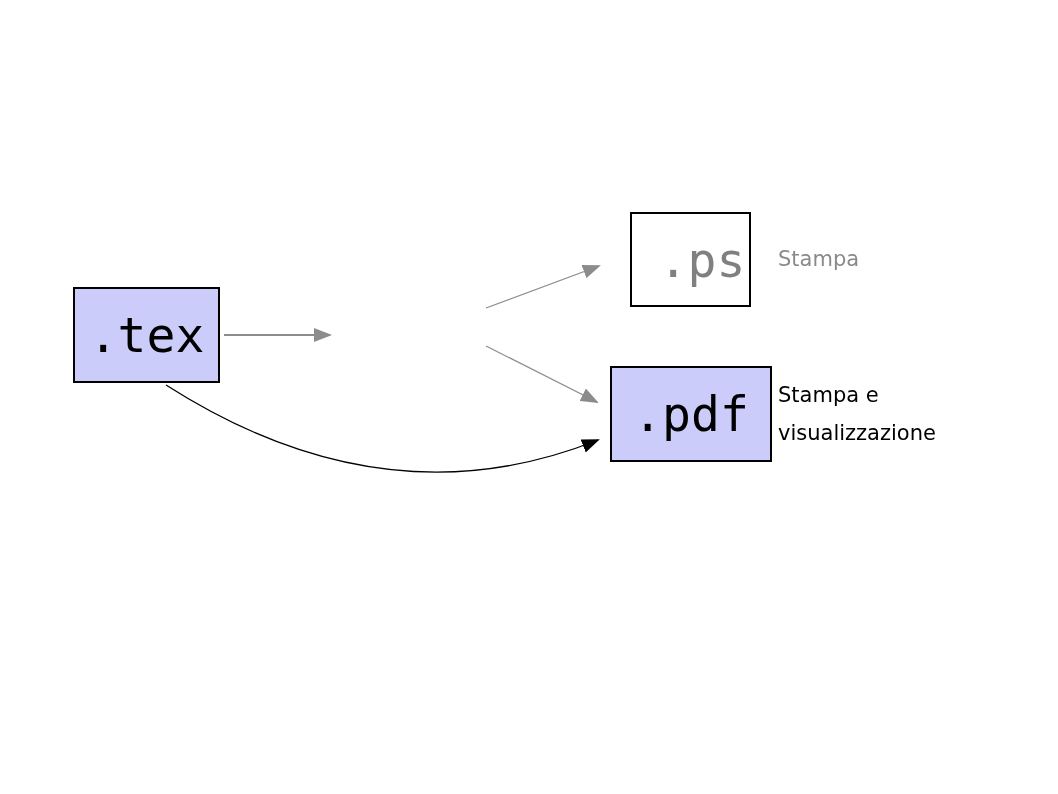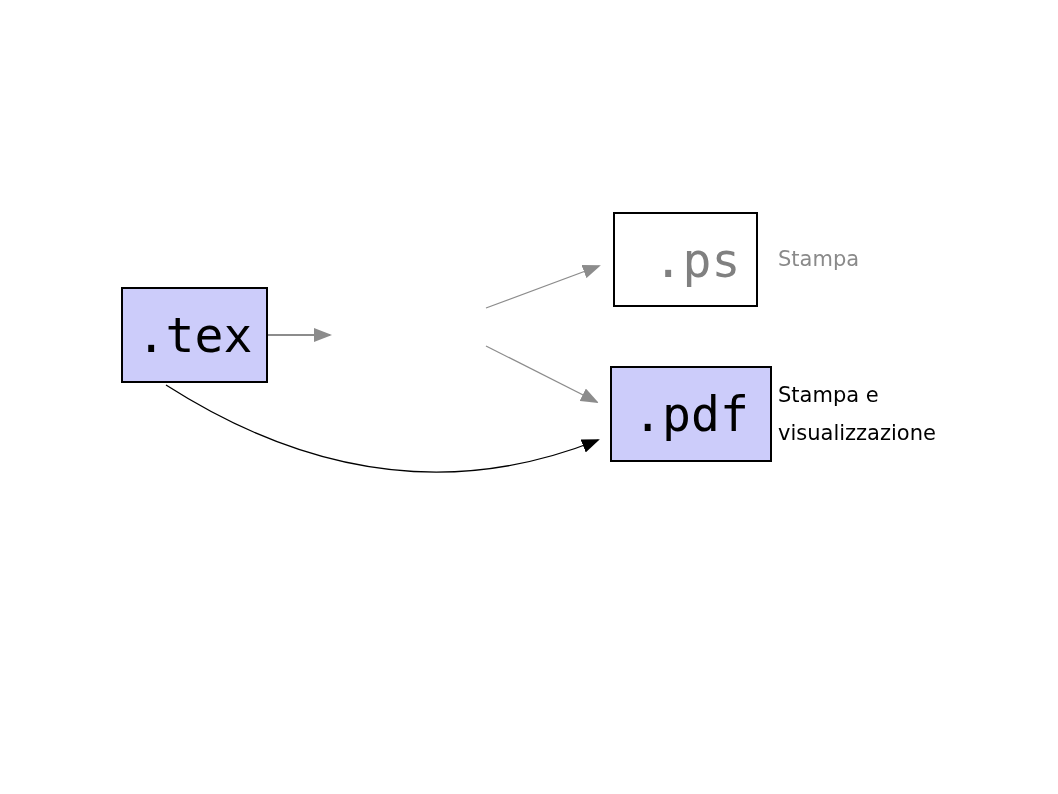--- a/index.html
+++ b/index.html
@@ -29,21 +29,21 @@
     align-items: center;
     justify-content: center;
     border: 2px solid #000000;
     box-sizing: border-box;
     font-family: "DejaVu Sans Mono", "Liberation Mono", monospace;
     font-size: 48px;
     line-height: 1;
   }
   .node-tex { left: 73px;  top: 287px; width: 147px; height: 96px; }
   .node-dvi { left: 338px; top: 287px; width: 145px; height: 96px; }
-  .node-ps  { left: 613px; top: 212px; width: 145px; height: 95px; padding-left: 23px; }
+  .node-ps  { left: 630px; top: 212px; width: 121px; height: 95px; padding-left: 23px; }
   .node-pdf { left: 610px; top: 366px; width: 162px; height: 96px; }
   .annotation {
     position: absolute;
     font-family: "DejaVu Sans", "Liberation Sans", sans-serif;
     font-size: 21px;
     line-height: 38px;
   }
   .annotation-ps  { left: 778px; top: 240px; }
   .annotation-pdf { left: 778px; top: 376px; width: 250px; }
 </style>
@@ -64,21 +64,21 @@
 
     <line x1="224" y1="335" x2="330" y2="335" stroke-width="2" fill="none" marker-end="url(#arrow-gray)" style="stroke: rgb(140, 140, 140);"></line>
 
     <line x1="486" y1="308" x2="599" y2="266" stroke-width="1.3" fill="none" marker-end="url(#arrow-gray)" style="stroke: rgb(140, 140, 140);"></line>
 
     <line x1="486" y1="346" x2="597" y2="402" stroke-width="1.3" fill="none" marker-end="url(#arrow-gray)" style="stroke: rgb(140, 140, 140);"></line>
 
     <path d="M 166 385 Q 385 525 598 440" stroke-width="1.3" fill="none" marker-end="url(#arrow-black)" style="stroke: rgb(0, 0, 0);"></path>
   </svg>
 
-  <div class="node node-tex" style="background-color: rgb(204, 204, 250); color: rgb(0, 0, 0); border-color: rgb(0, 0, 0); margin-left: 48px;">
+  <div class="node node-tex" style="background-color: rgb(204, 204, 250); color: rgb(0, 0, 0); border-color: rgb(0, 0, 0);">
     <span>.tex</span>
   </div>
 
 
   <div class="node node-ps" style="background-color: rgb(255, 255, 255); color: rgb(128, 128, 128); border-color: rgb(0, 0, 0);">
     <span>.ps</span>
   </div>
 
   <div class="node node-pdf" style="background-color: rgb(204, 204, 250); color: rgb(0, 0, 0); border-color: rgb(0, 0, 0);">
     <span>.pdf</span>

